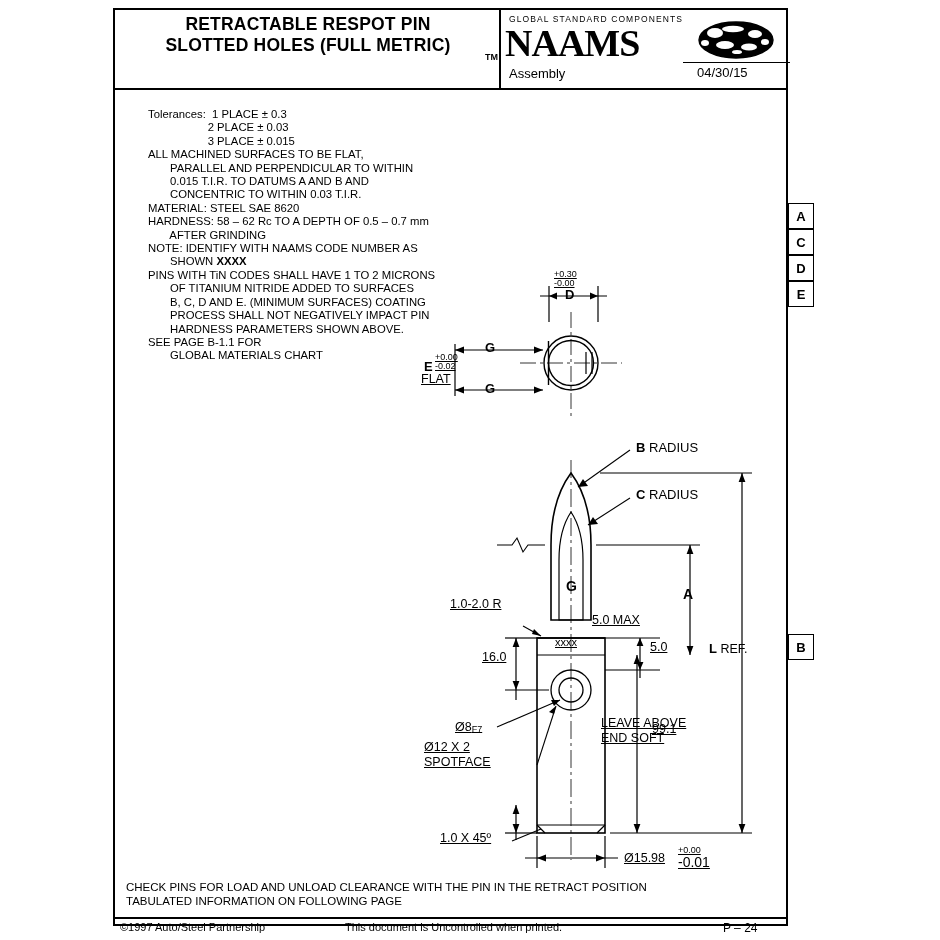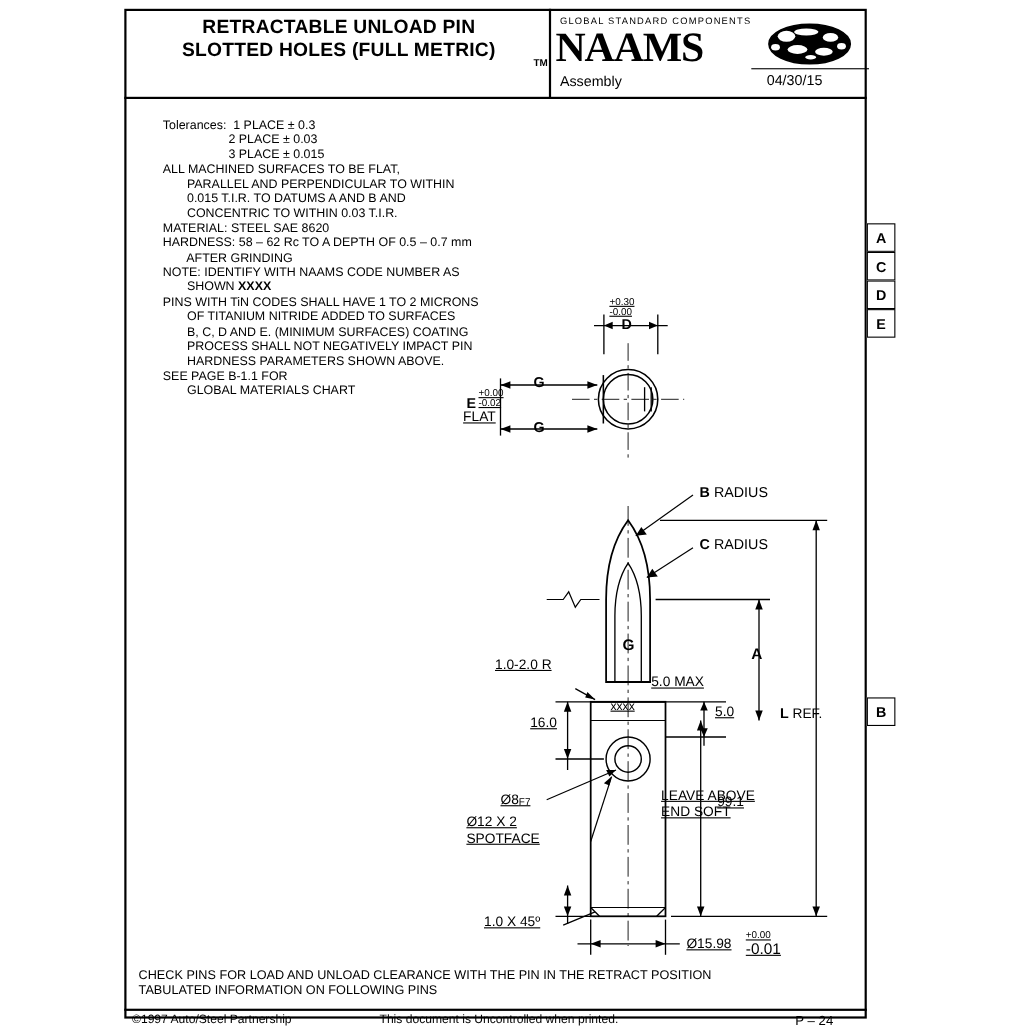--- a/index.html
+++ b/index.html
@@ -45,21 +45,21 @@
 </style>
 </head>
 <body>
 
 <div id="sheet">
 
   <div class="border-outer"></div>
 
   <div class="title-block">
     <div class="title-left">
-      <div class="tl">RETRACTABLE UNLOAD PIN</div>
+      <div class="tl">RETRACTABLE RESPOT PIN</div>
       <div class="tl">SLOTTED HOLES (FULL METRIC)</div>
     </div>
     <div class="tm-mark">TM</div>
 
     <div class="title-right">
       <div class="gsc">GLOBAL STANDARD COMPONENTS</div>
       <div class="naams">NAAMS</div>
       <div class="assembly">Assembly</div>
 
       <svg class="globe" width="78" height="40" viewBox="0 0 78 40">
@@ -270,20 +270,20 @@
   <div class="lbl" style="left:601px;top:716px;font-size:12.5px;">LEAVE ABOVE</div>
   <div class="lbl" style="left:601px;top:731px;font-size:12.5px;">END SOFT</div>
 
   <div class="lbl" style="left:440px;top:831px;font-size:12.5px;">1.0 X 45º</div>
   <div class="lbl" style="left:624px;top:851px;font-size:12.5px;">Ø15.98</div>
   <div class="lbl" style="left:678px;top:845px;font-size:9px;">+0.00</div>
   <div class="lbl" style="left:678px;top:854px;font-size:14px;">-0.01</div>
 
   <div class="foot-note">
     <div>CHECK PINS FOR LOAD AND UNLOAD CLEARANCE WITH THE PIN IN THE RETRACT POSITION</div>
-    <div>TABULATED INFORMATION ON FOLLOWING PINS</div>
+    <div>TABULATED INFORMATION ON FOLLOWING PAGE</div>
   </div>
   <div class="footer-line"></div>
   <div class="foot-copy">©1997 Auto/Steel Partnership</div>
   <div class="foot-mid">This document is Uncontrolled when printed.</div>
   <div class="foot-pg">P – 24</div>
 
 </div>
 
 </body></html>

